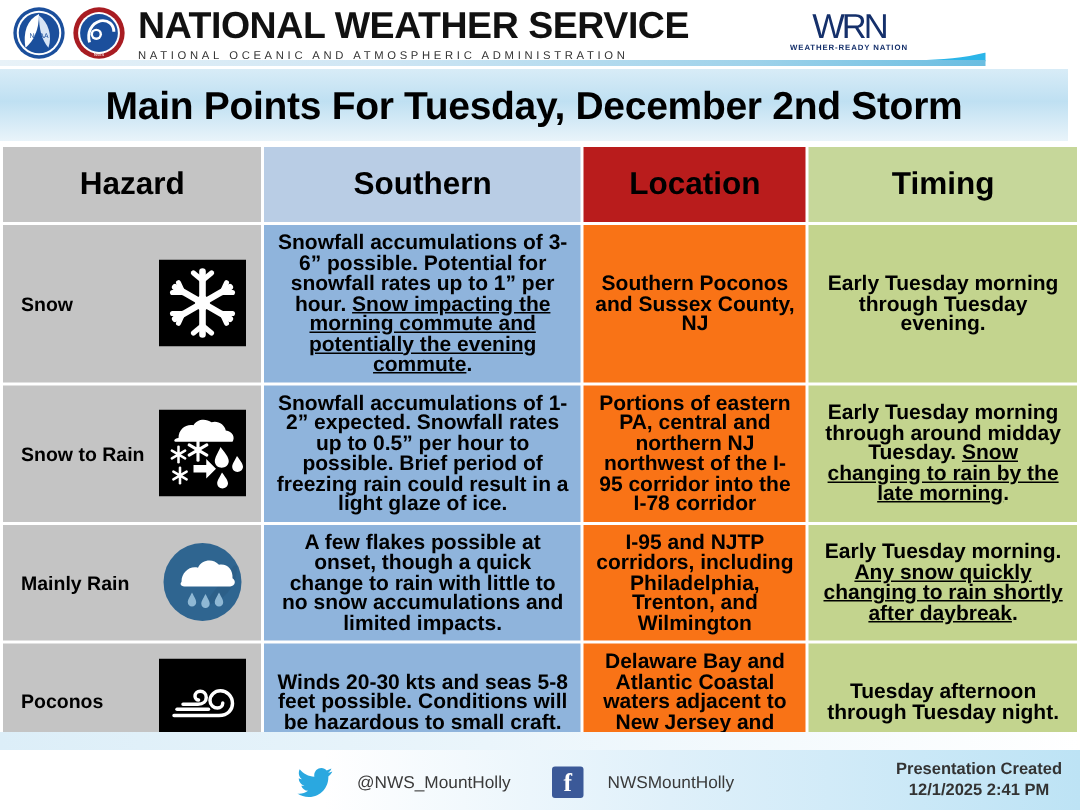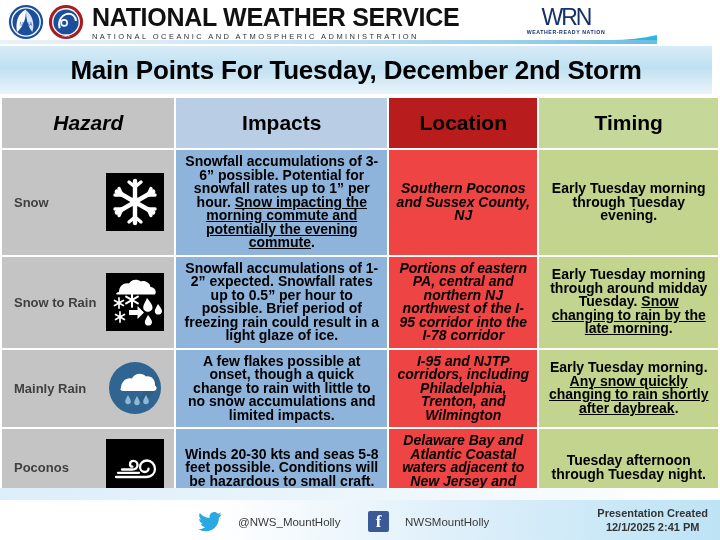--- a/index.html
+++ b/index.html
@@ -131,46 +131,46 @@
 
   
   .hdr {
     height: 50px;
     text-align: center;
     font-size: 21px;
     font-weight: bold;
     color: #000000;
     font-family: "Liberation Sans", sans-serif;
   }
-  .hdr-hazard   { background: #c4c4c4; font-style: italic; }
+  .hdr-hazard   { background: #c4c4c4; }
   .hdr-impacts  { background: #b9cde5; }
   .hdr-location { background: #b91c1c; }
   .hdr-timing   { background: #c6d79a; }
 
   
   .cell-hazard {
     background: #c4c4c4;
     position: relative;
   }
   .cell-impacts  { background: #8fb4dc; }
-  .cell-location { background: #ef4444; font-style: italic; }
+  .cell-location { background: #f97316; }
   .cell-timing   { background: #c3d48e; }
 
   .hazard-inner {
     display: flex;
     align-items: center;
     justify-content: space-between;
     padding: 0 10px 0 12px;
     box-sizing: border-box;
     width: 100%;
   }
   .hazard-label {
     font-size: 13px;
     font-weight: bold;
-    color: #404040;
+    color: #000000;
     white-space: nowrap;
     font-family: "Liberation Sans", sans-serif;
   }
   .hazard-icon {
     width: 58px;
     height: 58px;
     flex: 0 0 58px;
   }
 
   .body-text {
@@ -317,21 +317,21 @@
 <table id="hazard-table">
   <colgroup>
     <col class="col-hazard">
       <col class="col-impacts">
       <col class="col-location">
       <col class="col-timing">
   </colgroup>
   <thead>
     <tr>
       <th class="hdr hdr-hazard">Hazard</th>
-      <th class="hdr hdr-impacts">Impacts</th>
+      <th class="hdr hdr-impacts">Southern</th>
       <th class="hdr hdr-location">Location</th>
       <th class="hdr hdr-timing">Timing</th>
     </tr>
   </thead>
   <tbody>
 
     <tr class="row-snow">
       <td class="cell-hazard">
         <div class="hazard-inner">
           <span class="hazard-label">Snow</span>

